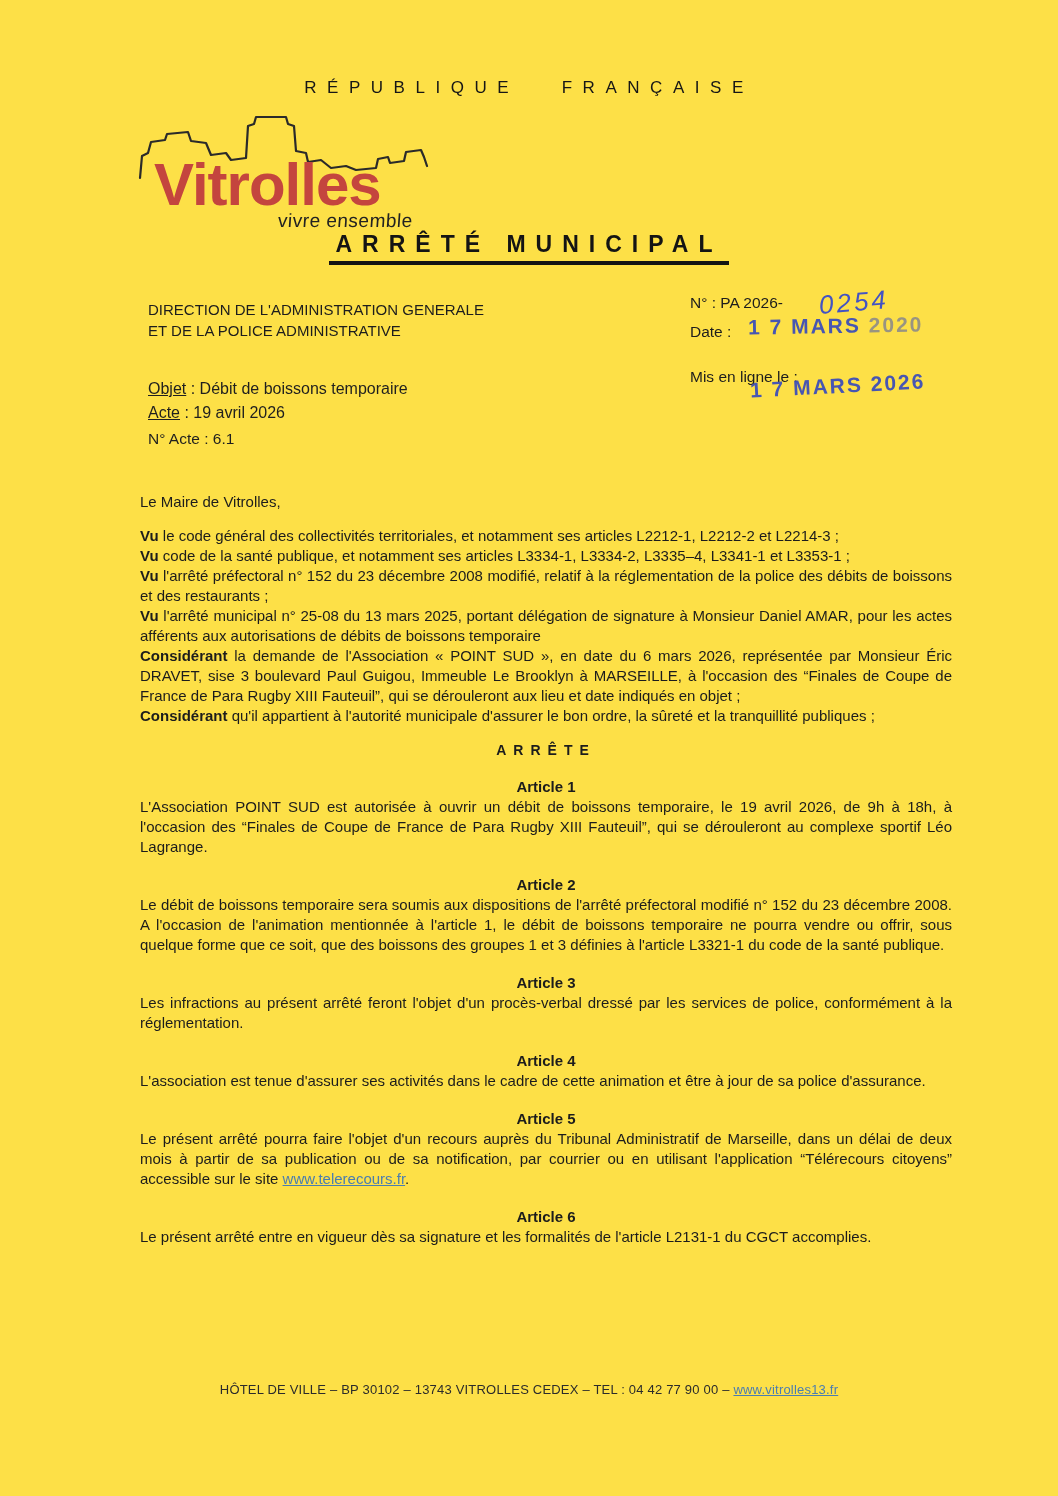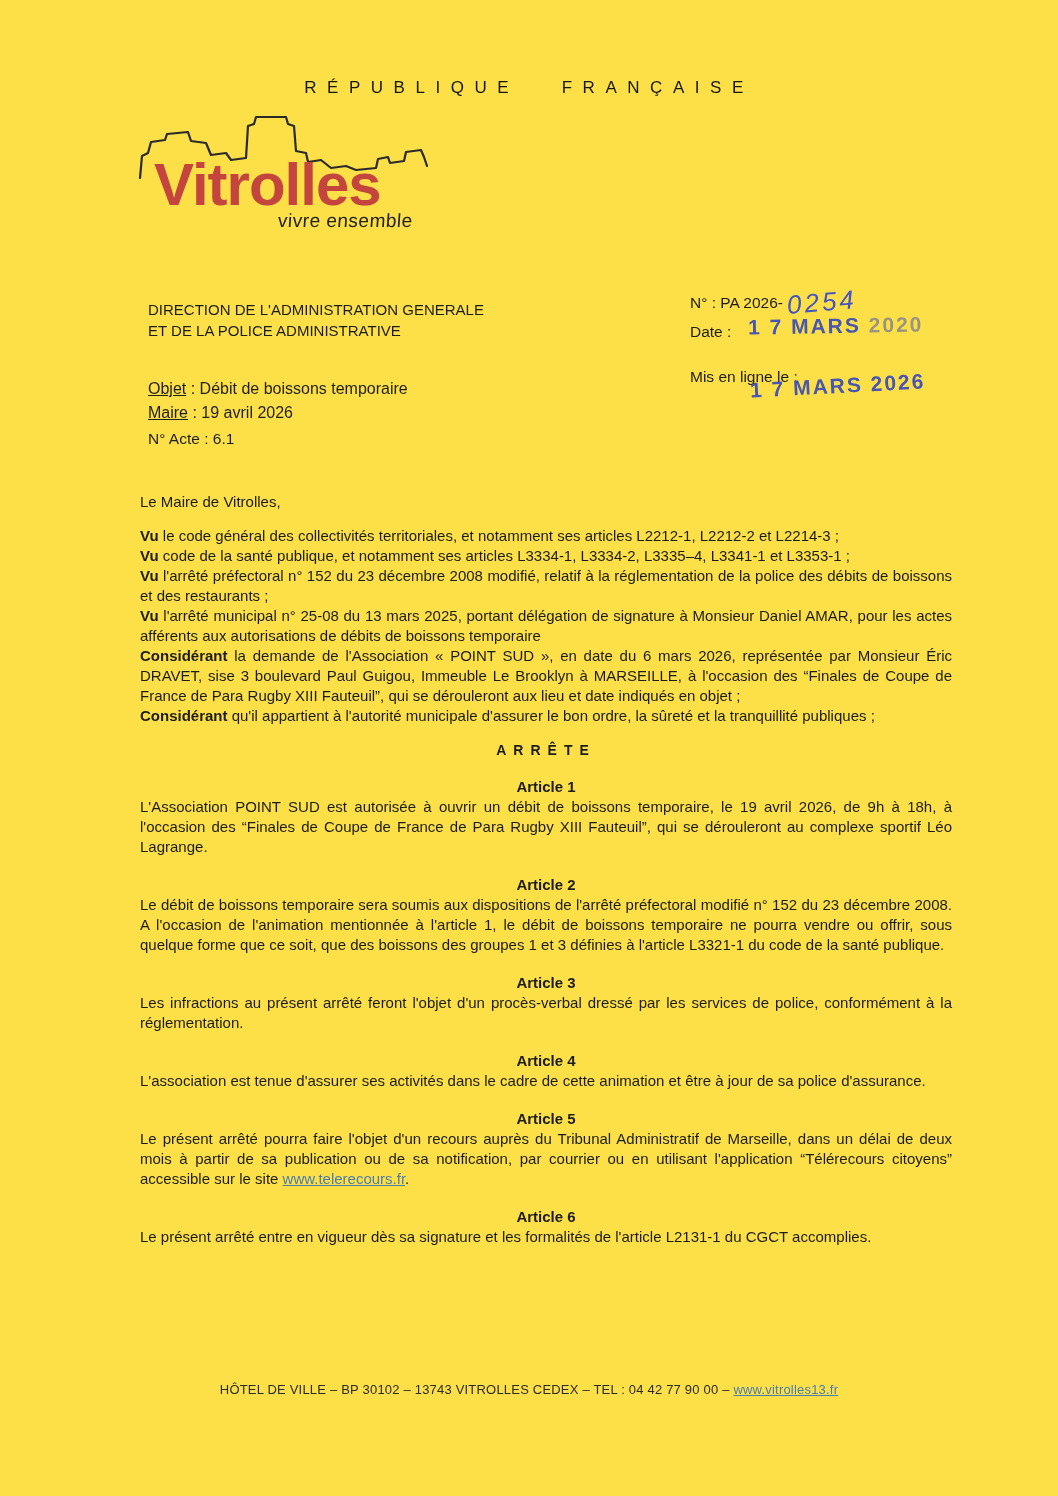--- a/index.html
+++ b/index.html
@@ -37,21 +37,21 @@
 
   
   .department {
     position:absolute; left:148px; top:299px;
     font-size:15px; line-height:21px; color:#1d1d1d;
   }
   .numblock {
     position:absolute; left:690px; top:294px; width:290px;
     font-size:15.5px; color:#1d1d1d;
   }
-  .numline { display:flex; align-items:flex-start; }
+  .numline { display:flex; align-items:flex-start;gap:32px; }
   .handwritten {
     display:inline-block; margin-left:4px; margin-top:-7px;
     font-size:26px; font-style:italic; font-weight:400;
     letter-spacing:3px; color:#4353c4; transform:rotate(-5deg);
   }
   .datelabel { margin-top:5px; }
   .online-label { margin-top:27px; }
   .stamp {
     position:absolute; font-weight:700; color:#3a4cbb;
     font-size:21px; letter-spacing:2px; white-space:nowrap;
@@ -100,20 +100,23 @@
   <div class="logo">
     <span>
       <svg width="300" height="70" viewBox="0 0 300 70">
         <path d="M2,66 L4,44 L10,41 L13,30 L27,28 L29,22 L50,20 L53,29 L68,31 L73,43 L88,41 L93,48 L108,46 L110,14 L116,12 L118,5 L148,5 L150,12 L156,14 L158,39 L168,41 L170,50 L183,48 L193,56 L208,54 L218,58 L238,56 L240,47 L250,45 L252,51 L266,49 L268,40 L283,38 L286,45 L289,54" fill="none" stroke="#2a2a2a" stroke-width="2.2" stroke-linejoin="round" stroke-linecap="round"></path>
       </svg>
     </span>
     <div class="logo-name">Vitrolles</div>
     <div class="logo-tagline">vivre ensemble</div>
   </div>
 
+  <div class="doc-title-wrap">
+    <span class="doc-title">ARRÊTÉ MUNICIPAL</span>
+  </div>
 
   <div class="department">
     <div>DIRECTION DE L'ADMINISTRATION GENERALE</div>
     <div>ET DE LA POLICE ADMINISTRATIVE</div>
   </div>
 
   <div class="numblock">
     <div class="numline">
       <span>N° : PA 2026-</span>
       <span class="handwritten">0254</span>
@@ -125,21 +128,21 @@
     </div>
     <div class="online-label">Mis en ligne le :</div>
     <div class="stamp stamp-2">1 7 MARS 2026</div>
   </div>
 
   <div class="details">
     <div class="detail-line">
       <span class="lbl">Objet</span><span> : Débit de boissons temporaire</span>
     </div>
     <div class="detail-line">
-      <span class="lbl">Maire</span><span> : 19 avril 2026</span>
+      <span class="lbl">Acte</span><span> : 19 avril 2026</span>
     </div>
     <div class="acte-line">N° Acte : 6.1</div>
   </div>
 
   <div class="bodycol">
     <div class="salutation">Le Maire de Vitrolles,</div>
 
     <p class="recital"><span class="lead">Vu</span><span> le code général des collectivités territoriales, et notamment ses articles L2212-1, L2212-2 et L2214-3 ;</span></p>
     <p class="recital"><span class="lead">Vu</span><span> code de la santé publique, et notamment ses articles L3334-1, L3334-2, L3335–4, L3341-1 et L3353-1 ;</span></p>
     <p class="recital"><span class="lead">Vu</span><span> l'arrêté préfectoral n° 152 du 23 décembre 2008 modifié, relatif à la réglementation de la police des débits de boissons et des restaurants ;</span></p>

